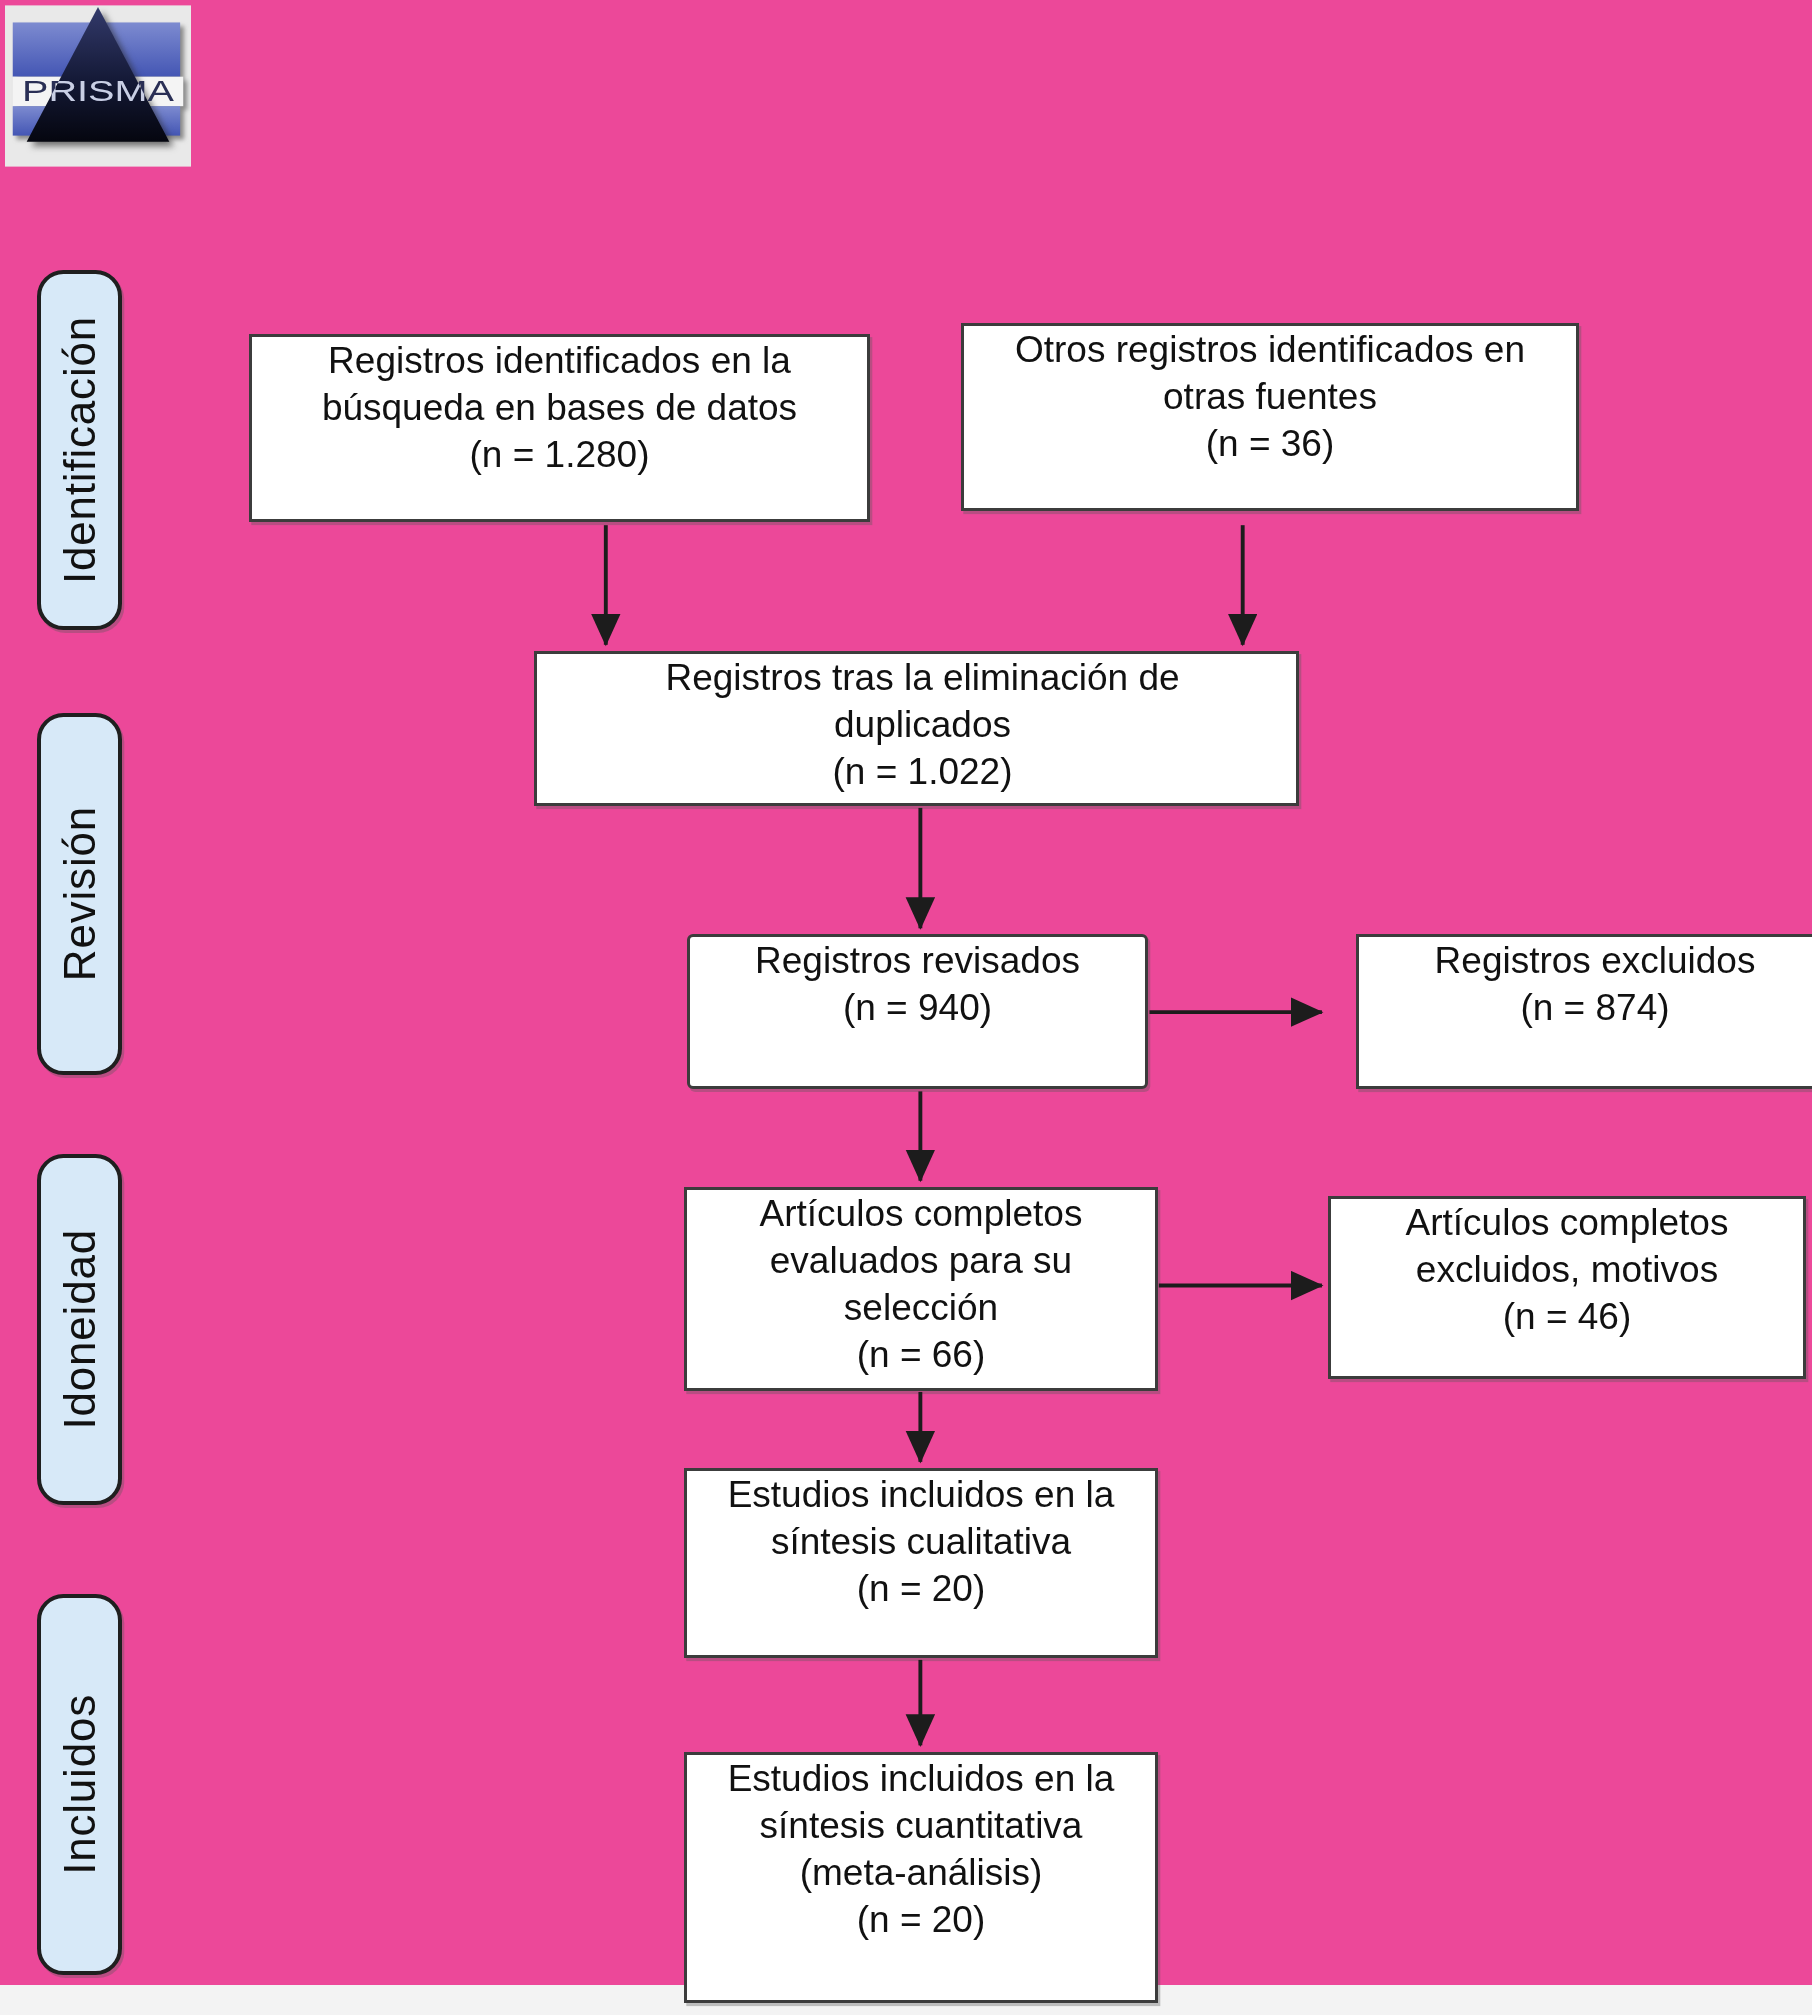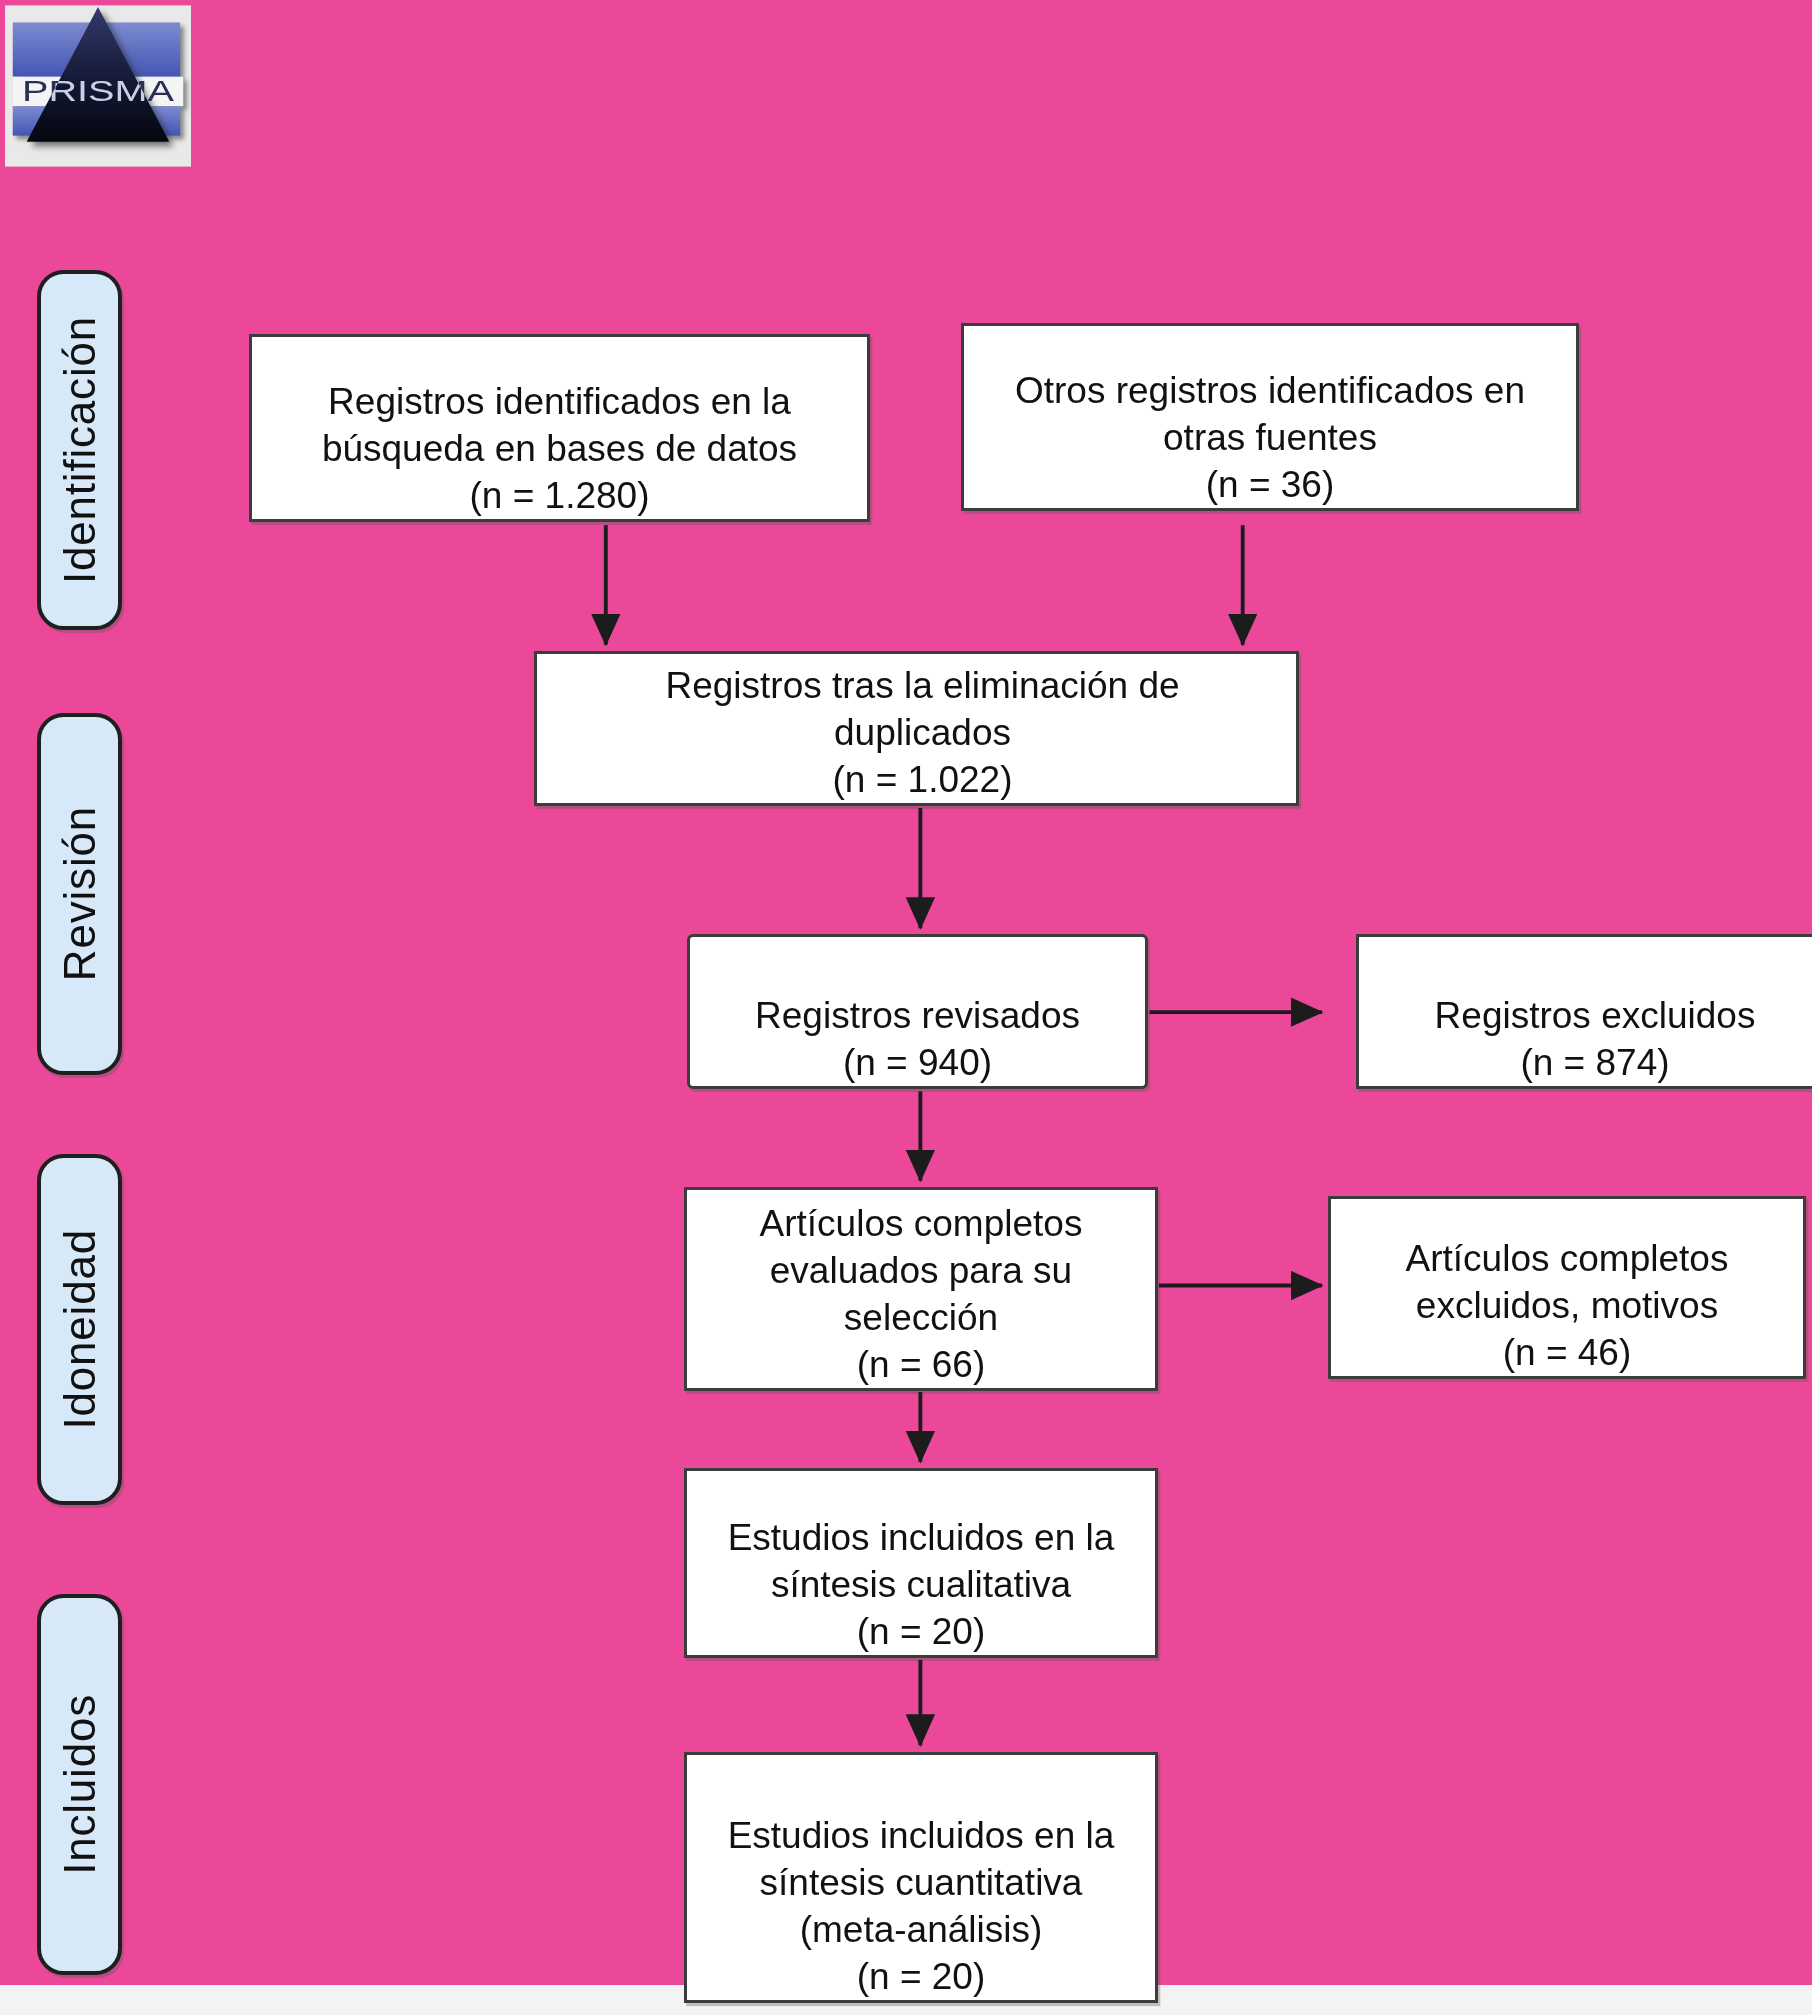--- a/index.html
+++ b/index.html
@@ -5,21 +5,21 @@
   html,body{margin:0;padding:0;background:#ffffff;}
   body{width:1812px;height:2015px;font-family:"Liberation Sans",sans-serif;}
   .canvas{position:relative;width:1812px;height:2015px;background:#ec4899;overflow:hidden;}
 
   
   .fbox{
     position:absolute;
     background:#ffffff;
     border:3.9px solid #3c3c3c;
     box-shadow:2.3px 3.1px 0 rgba(90,90,90,0.35);
-    display:flex;align-items:flex-end;justify-content:center;
+    display:flex;align-items:flex-start;justify-content:center;
     box-sizing:border-box;
     text-align:center;
   }
   .fbox .box-text{
     white-space:pre-line;
     font-size:37px;
     line-height:47px;
     color:#111111;
     padding:0 11px;
   }

